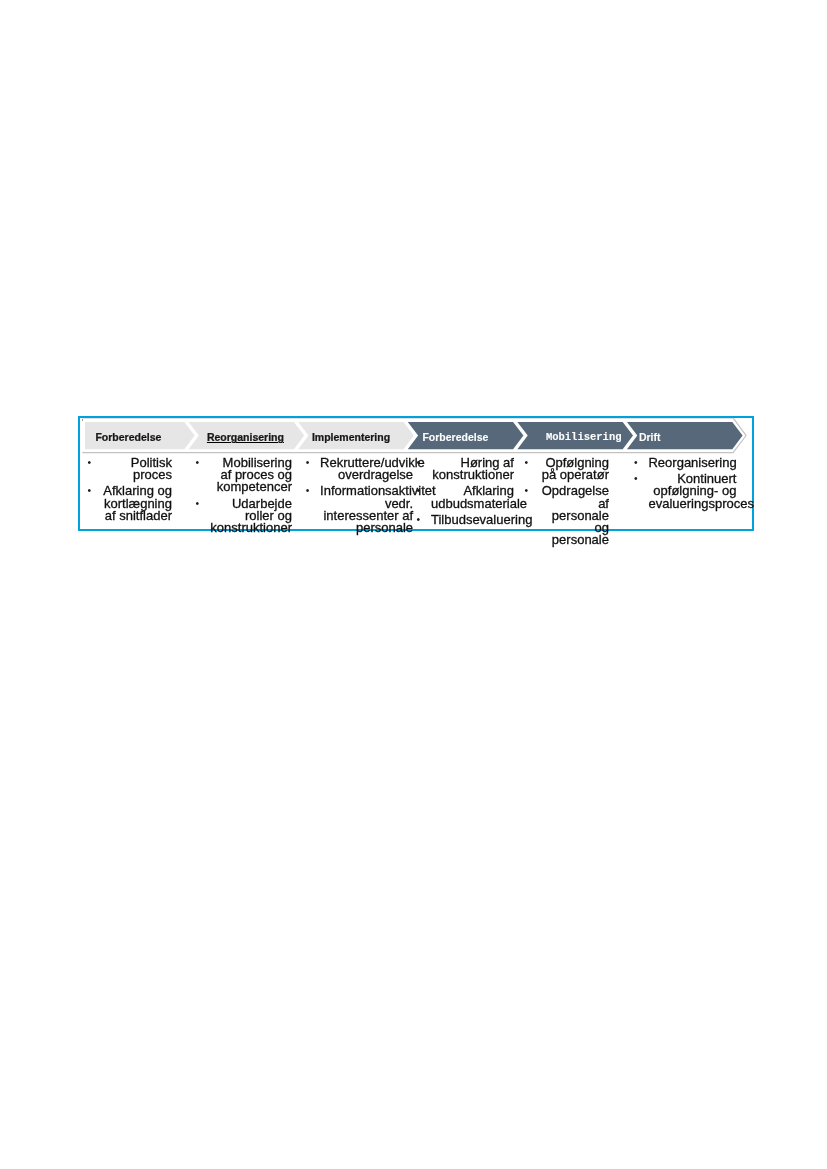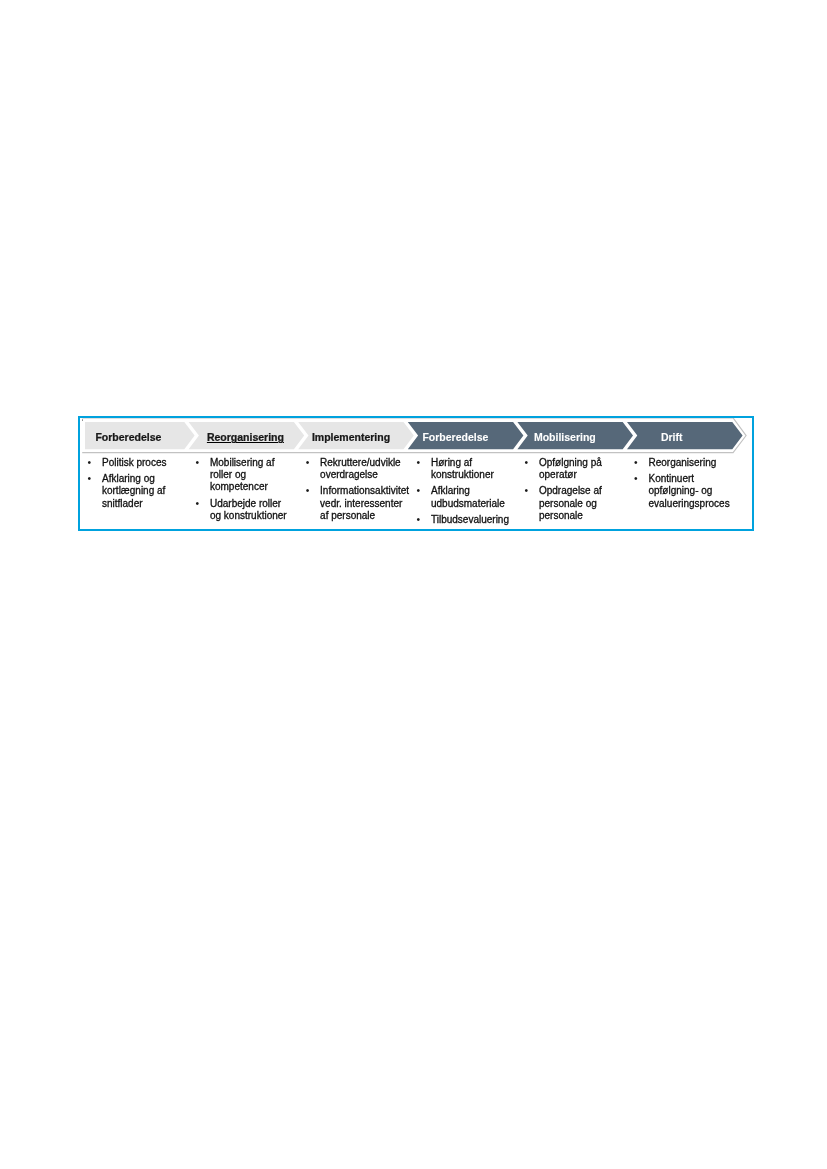--- a/index.html
+++ b/index.html
@@ -10,21 +10,21 @@
   #anchor-dot{position:absolute;left:1.5px;top:1.1px;width:1.8px;height:1.8px;border-radius:50%;background:#8a8a8a;}
   #band{position:absolute;left:4.9px;top:3.95px;width:668px;height:33px;}
   #band > svg{position:absolute;left:-4px;top:-4px;}
   .ch-label{position:absolute;font-size:10.5px;font-weight:bold;white-space:nowrap;}
   .ch-label.lt{-webkit-text-stroke:0.22px #000;color:#000;}
   .ch-label.dk{-webkit-text-stroke:0.1px #ffffff;}
   #cols{position:absolute;left:0.2px;top:38.7px;width:675px;height:76px;}
   .col{position:absolute;top:0;}
   .bullet-row{position:relative;margin-bottom:4.3px;}
   .bullet-dot{position:absolute;left:-0.8px;top:0;width:11px;text-align:left;font-size:10.3px;line-height:12.2px;color:#1a1a1a;}
-  .bullet-text{margin-left:13.6px;font-size:10px;line-height:12.2px;color:#111111;-webkit-text-stroke:0.3px #111111;}
+  .bullet-text{margin-left:13.6px;font-size:13px;line-height:12.2px;color:#111111;text-align:right;-webkit-text-stroke:0.3px #111111;}
 </style>
 </head>
 <body>
 
 <div id="page">
   <div id="frame">
     <div id="anchor-dot"></div>
     <div id="band">
         <svg width="676" height="40" viewBox="-4 -4 676 40">
           <path d="M -2.8,-4.15 L 648.1,-4.15 L 661.1,13.6 L 648.1,30.599999999999998 L -2.8,30.599999999999998" fill="none" stroke="#c2c2c2" stroke-width="1.1"></path>
@@ -32,38 +32,38 @@
           <path d="M 103.60000000000001,0 L 208.9,0 L 219.20000000000002,13.6 L 208.9,27.2 L 103.60000000000001,27.2 L 113.9,13.6 Z" fill="#e6e6e6"></path>
           <path d="M 213.20000000000002,0 L 318.5,0 L 328.8,13.6 L 318.5,27.2 L 213.20000000000002,27.2 L 223.50000000000003,13.6 Z" fill="#e6e6e6"></path>
           <path d="M 322.8,0 L 428.1,0 L 438.40000000000003,13.6 L 428.1,27.2 L 322.8,27.2 L 333.1,13.6 Z" fill="#566879"></path>
           <path d="M 432.40000000000003,0 L 537.7,0 L 548,13.6 L 537.7,27.2 L 432.40000000000003,27.2 L 442.70000000000005,13.6 Z" fill="#566879"></path>
           <path d="M 542,0 L 647.3000000000001,0 L 657.6,13.6 L 647.3000000000001,27.2 L 542,27.2 L 552.3,13.6 Z" fill="#566879"></path>
         </svg>
         <div class="ch-label lt" style="left: 10.5px; top: 9.5px; color: rgb(26, 26, 26);">Forberedelse</div>
         <div class="ch-label lt" style="left: 122px; top: 9.5px; color: rgb(26, 26, 26); text-decoration: underline;">Reorganisering</div>
         <div class="ch-label lt" style="left: 227px; top: 9.5px; color: rgb(26, 26, 26);">Implementering</div>
         <div class="ch-label dk" style="left: 337.5px; top: 9.5px; color: rgb(255, 255, 255);">Forberedelse</div>
-        <div class="ch-label dk" style="left: 449px; top: 9.5px; color: rgb(255, 255, 255);">Mobilisering</div>
-        <div class="ch-label dk" style="left: 576px; top: 9.5px; color: rgb(255, 255, 255);">Drift</div>
+        <div class="ch-label dk" style="left: 461px; top: 9.5px; color: rgb(255, 255, 255); font-family: Liberation Mono, monospace;">Mobilisering</div>
+        <div class="ch-label dk" style="left: 554px; top: 9.5px; color: rgb(255, 255, 255);">Drift</div>
       </div>
     <div id="cols">
         <div class="col" style="left: 8.2px; width: 83.6px;">
           <div class="bullet-row">
             <span class="bullet-dot">•</span>
             <div class="bullet-text">Politisk proces</div>
           </div>
           <div class="bullet-row">
             <span class="bullet-dot">•</span>
             <div class="bullet-text">Afklaring og kortlægning af snitflader</div>
           </div>
         </div>
         <div class="col" style="left: 116.2px; width: 95.6px;">
           <div class="bullet-row">
             <span class="bullet-dot">•</span>
-            <div class="bullet-text">Mobilisering af roller og kompetencer</div>
+            <div class="bullet-text">Mobilisering af proces og kompetencer</div>
           </div>
           <div class="bullet-row">
             <span class="bullet-dot">•</span>
             <div class="bullet-text">Udarbejde roller og konstruktioner</div>
           </div>
         </div>
         <div class="col" style="left: 226.3px; width: 106.6px;">
           <div class="bullet-row">
             <span class="bullet-dot">•</span>
             <div class="bullet-text">Rekruttere/udvikle overdragelse</div>

